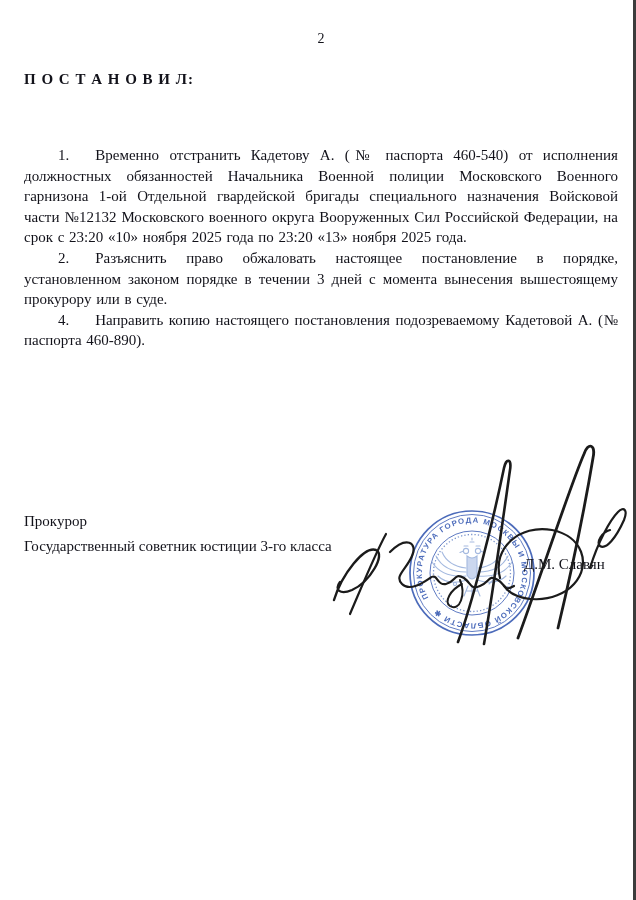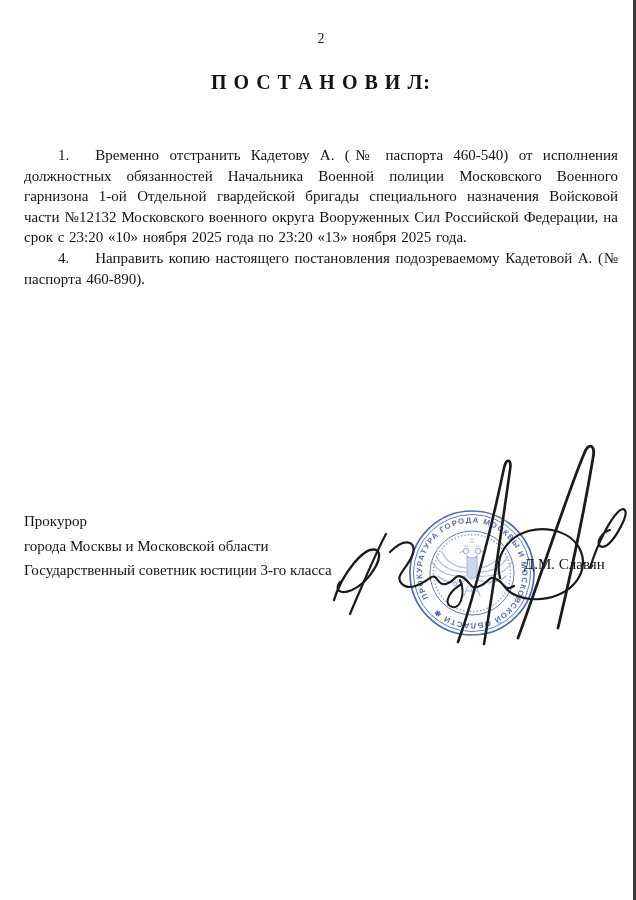--- a/index.html
+++ b/index.html
@@ -6,22 +6,22 @@
   .page{
     position:relative;width:636px;height:900px;background:#ffffff;overflow:hidden;
     font-family:"Liberation Serif", serif;color:#12121a;
   }
   .edge-line{position:absolute;right:0;top:0;width:3px;height:900px;background:#3c3c3c;}
   .page-number{
     position:absolute;left:24px;top:31px;width:594px;text-align:center;
     font-size:14px;color:#12121a;
   }
   .heading{
-    position:absolute;left:24px;top:71px;width:594px;margin:0;text-align:center;
-    font-size:20px;font-weight:bold;letter-spacing:1px;color:#12121a;
+    position:absolute;left:24px;top:71px;width:594px;margin:0;
+    font-size:15px;font-weight:bold;letter-spacing:1px;color:#12121a;
   }
   .body-block{position:absolute;left:24px;top:101px;width:594px;margin-top:44px;}
   .body-block p{
     margin:0;text-align:justify;text-indent:34px;
     font-size:15px;line-height:20.6px;word-spacing:1px;
   }
   .pnum{margin-right:26px;}
   .signoff{
     position:absolute;left:24px;top:509px;font-size:15px;line-height:24.5px;color:#12121a;
   }
@@ -41,26 +41,26 @@
 <div class="page">
 
   <div class="edge-line"></div>
 
   <div class="page-number">2</div>
 
   <h1 class="heading">П О С Т А Н О В И Л:</h1>
 
   <div class="body-block">
     <p><span class="pnum">1.</span><span>Временно отстранить Кадетову А. (№ паспорта 460-540) от исполнения должностных обязанностей Начальника Военной полиции Московского Военного гарнизона 1-ой Отдельной гвардейской бригады специального назначения Войсковой части №12132 Московского военного округа Вооруженных Сил Российской Федерации, на срок с 23:20 «10» ноября 2025 года по 23:20 «13» ноября 2025 года.</span></p>
+    <p><span class="pnum">2.</span><span>Разъяснить право обжаловать настоящее постановление в порядке, установленном законом порядке в течении 3 дней с момента вынесения вышестоящему прокурору или в суде.</span></p>
     <p><span class="pnum">4.</span><span>Направить копию настоящего постановления подозреваемому Кадетовой А. (№ паспорта 460-890).</span></p>
   </div>
 
   <div class="signoff">
     <div>Прокурор</div>
-    <div>города Москвы и Московской области</div>
     <div>Государственный советник юстиции 3-го класса</div>
   </div>
 
   <svg class="stamp" width="136" height="136" viewBox="404 505 136 136">
     <circle cx="472" cy="573" r="62" fill="none" stroke="#3d5fb5" stroke-width="1.7"></circle>
     <circle cx="472" cy="573" r="58.5" fill="none" stroke="#3d5fb5" stroke-width="0.9"></circle>
     <path id="ringpath" d="M 428.7,598 A 50,50 0 1 1 515.3,548 A 50,50 0 1 1 428.7,598" fill="none" stroke="none"></path>
     <text class="stamp-ring-text">
       <textPath href="#ringpath" startOffset="0" textLength="302" lengthAdjust="spacingAndGlyphs">ПРОКУРАТУРА ГОРОДА МОСКВЫ И МОСКОВСКОЙ ОБЛАСТИ ✱</textPath>
     </text>

